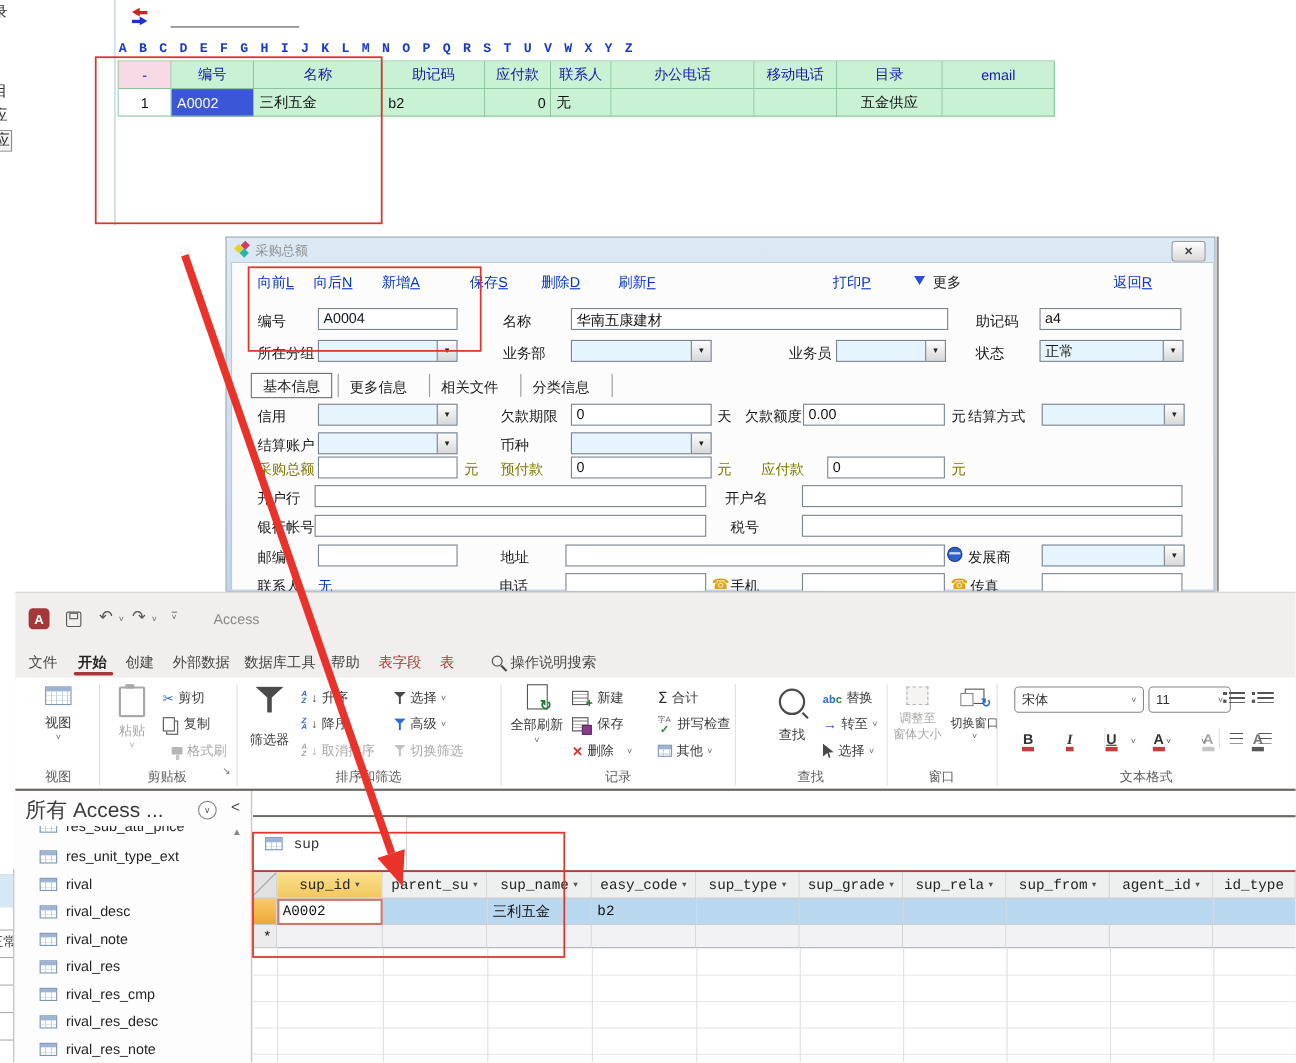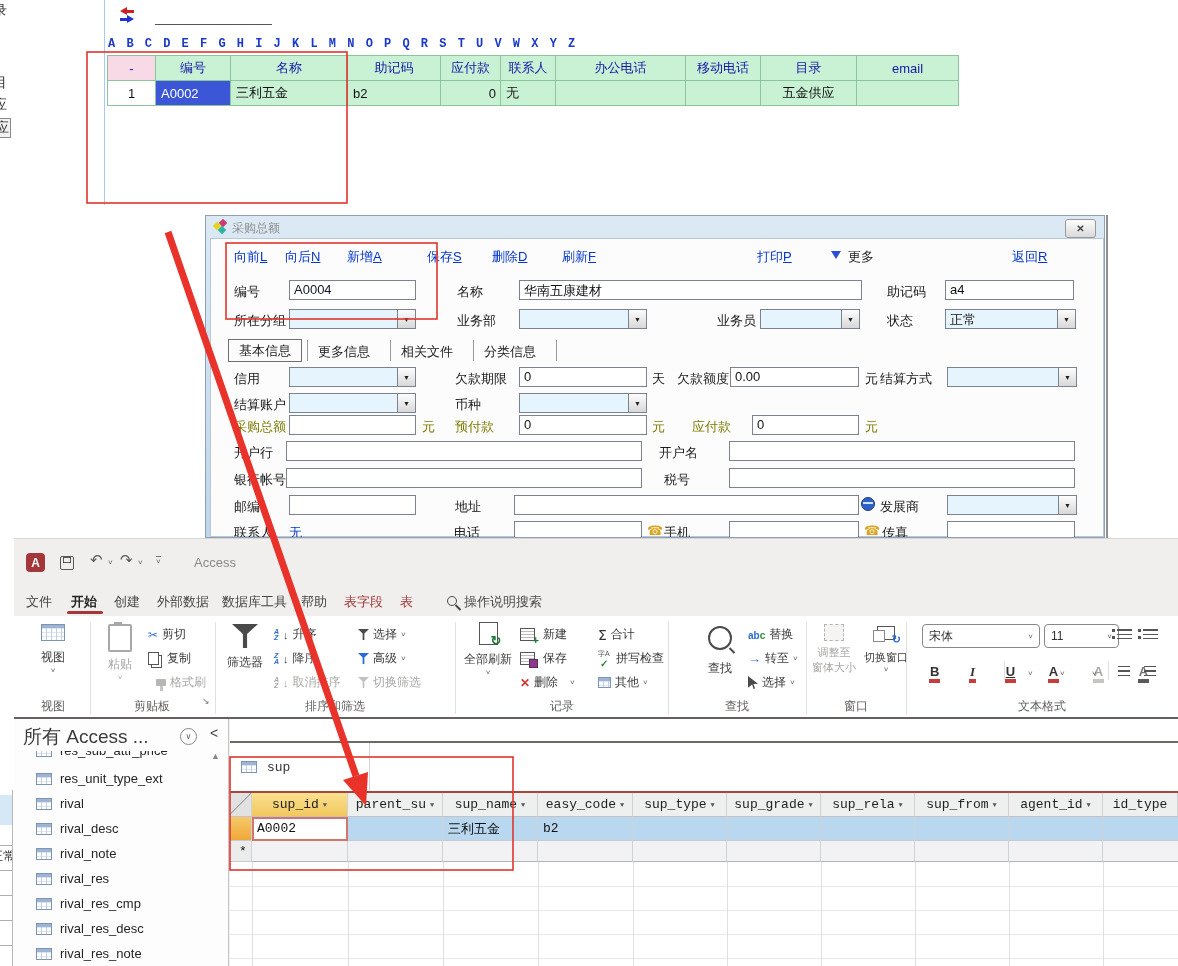--- a/index.html
+++ b/index.html
@@ -359,21 +359,21 @@
         </div>
       <div class="rs gray" style="left:142px;top:58px">
           <span class="ic-brush"></span>
           <span>格式刷</span>
         </div>
       <span class="abs" style="left:188px;top:80px;font-size:9px;color:#777">↘</span>
       <div class="rbsep" style="left:201px"></div>
 
       <div class="rbig" style="left:206px;top:8px;width:50px">
         <span class="i-funnel big"></span>
-        <span style="margin-top:6px">筛选器</span>
+        <span style="margin-top:16px">筛选器</span>
       </div>
       <div class="rs" style="left:260px;top:10px">
           <span class="sortstack">
             <i>A</i>
             <i>Z</i>
           </span>
           <span class="darr">↓</span>
           <span>升序</span>
         </div>
       <div class="rs" style="left:260px;top:34px">

